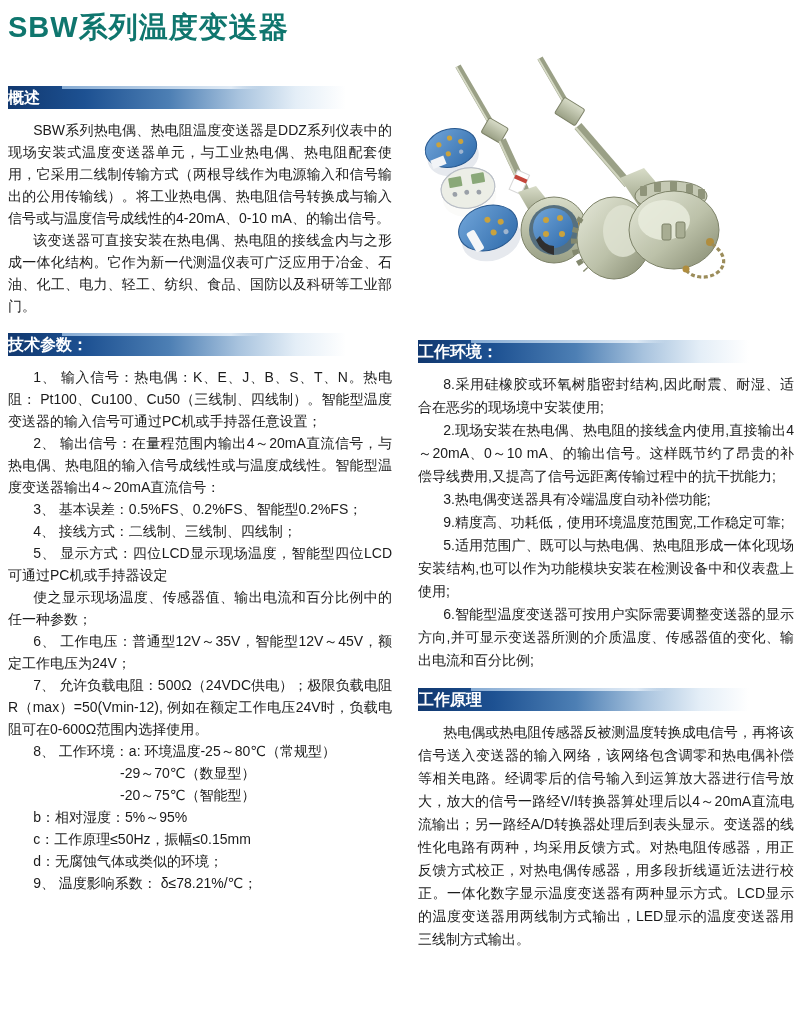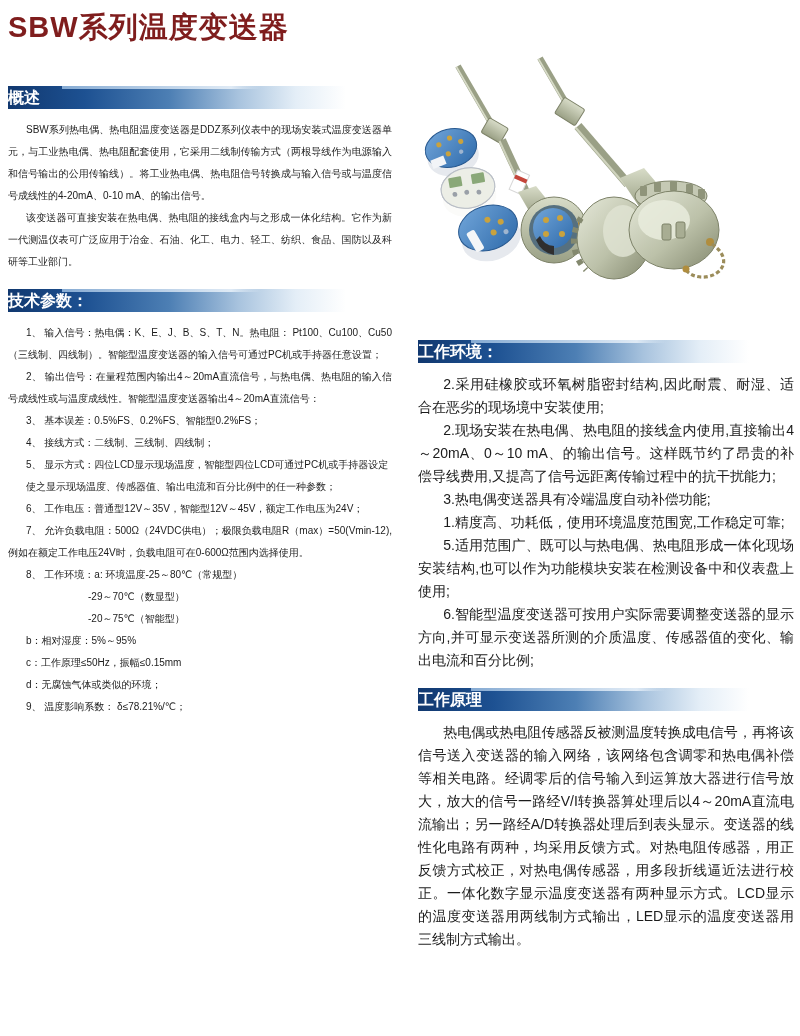--- a/index.html
+++ b/index.html
@@ -2,35 +2,35 @@
 <html><head>
 <meta charset="utf-8">
 <style>
   html,body{margin:0;padding:0;background:#ffffff;}
   .page{
     position:relative;width:800px;height:1036px;overflow:hidden;background:#ffffff;
     font-family:"Liberation Sans","DejaVu Sans",sans-serif;color:#1b1b1b;
   }
   .page-title{
     position:absolute;left:8px;top:8px;margin:0;
-    font-size:29px;font-weight:bold;color:#7f1d1d;letter-spacing:1px;
+    font-size:29px;font-weight:bold;color:#0f766e;letter-spacing:1px;
   }
   .col{position:absolute;}
   .col-left{left:8px;top:86px;width:384px;}
   .col-right{left:418px;top:46px;width:376px;}
   .section-header{
     position:relative;height:23px;line-height:23px;margin:0 0 10px 0;padding-left:0;
     font-size:16px;font-weight:bold;color:#ffffff;
     background:linear-gradient(90deg,#11386f 0%,#1d5192 20%,#4d7fb4 42%,#a8c3de 60%,#e4eef7 75%,#ffffff 88%);
   }
   .section-header::before{
     content:"";position:absolute;left:14%;top:0;width:52%;height:3px;
     background:linear-gradient(90deg,#86abd3,#dfeaf5 85%,rgba(255,255,255,0));
   }
-  .col-left .p{margin:0;font-size:10px;line-height:22px;}
+  .col-left .p{margin:0;font-size:14px;line-height:22px;}
   .col-right .p{margin:0;font-size:14px;line-height:23px;}
   .p{text-align:justify;text-indent:1.8em;}
   .p.deep{text-indent:0;padding-left:8em;}
   .gap{margin-top:10px;}
   .mt{margin-top:16px;}
   .photo{width:376px;height:282px;margin:0 0 12px 0;background:#ffffff;}
   .photo svg{display:block;width:100%;height:100%;}
 </style>
 </head>
 <body>
@@ -166,24 +166,24 @@
           <circle cx="292" cy="196" r="4" fill="#b08d3e"></circle>
           <path d="M294,198 C306,206 310,218 300,226 C290,234 274,232 268,224" fill="none" stroke="#9b8c5a" stroke-width="3.2" stroke-dasharray="4 2.5"></path>
           <circle cx="268" cy="223" r="3.5" fill="#b08d3e"></circle>
         </g>
       </svg>
     </div>
 
     <div class="section-header">
       <span>工作环境：</span>
     </div>
-    <p class="p">2.采用硅橡胶或环氧树脂密封结构,因此耐震、耐湿、适合在恶劣的现场境中安装使用;</p>
+    <p class="p">8.采用硅橡胶或环氧树脂密封结构,因此耐震、耐湿、适合在恶劣的现场境中安装使用;</p>
     <p class="p">2.现场安装在热电偶、热电阻的接线盒内使用,直接输出4～20mA、0～10 mA、的输出信号。这样既节约了昂贵的补偿导线费用,又提高了信号远距离传输过程中的抗干扰能力;</p>
     <p class="p">3.热电偶变送器具有冷端温度自动补偿功能;</p>
-    <p class="p">1.精度高、功耗低，使用环境温度范围宽,工作稳定可靠;</p>
+    <p class="p">9.精度高、功耗低，使用环境温度范围宽,工作稳定可靠;</p>
     <p class="p">5.适用范围广、既可以与热电偶、热电阻形成一体化现场安装结构,也可以作为功能模块安装在检测设备中和仪表盘上使用;</p>
     <p class="p">6.智能型温度变送器可按用户实际需要调整变送器的显示方向,并可显示变送器所测的介质温度、传感器值的变化、输出电流和百分比例;</p>
 
     <div class="section-header mt">
       <span>工作原理</span>
     </div>
     <p class="p">热电偶或热电阻传感器反被测温度转换成电信号，再将该信号送入变送器的输入网络，该网络包含调零和热电偶补偿等相关电路。经调零后的信号输入到运算放大器进行信号放大，放大的信号一路经V/I转换器算处理后以4～20mA直流电流输出；另一路经A/D转换器处理后到表头显示。变送器的线性化电路有两种，均采用反馈方式。对热电阻传感器，用正反馈方式校正，对热电偶传感器，用多段折线逼近法进行校正。一体化数字显示温度变送器有两种显示方式。LCD显示的温度变送器用两线制方式输出，LED显示的温度变送器用三线制方式输出。</p>
   </div>
 
 </div>

